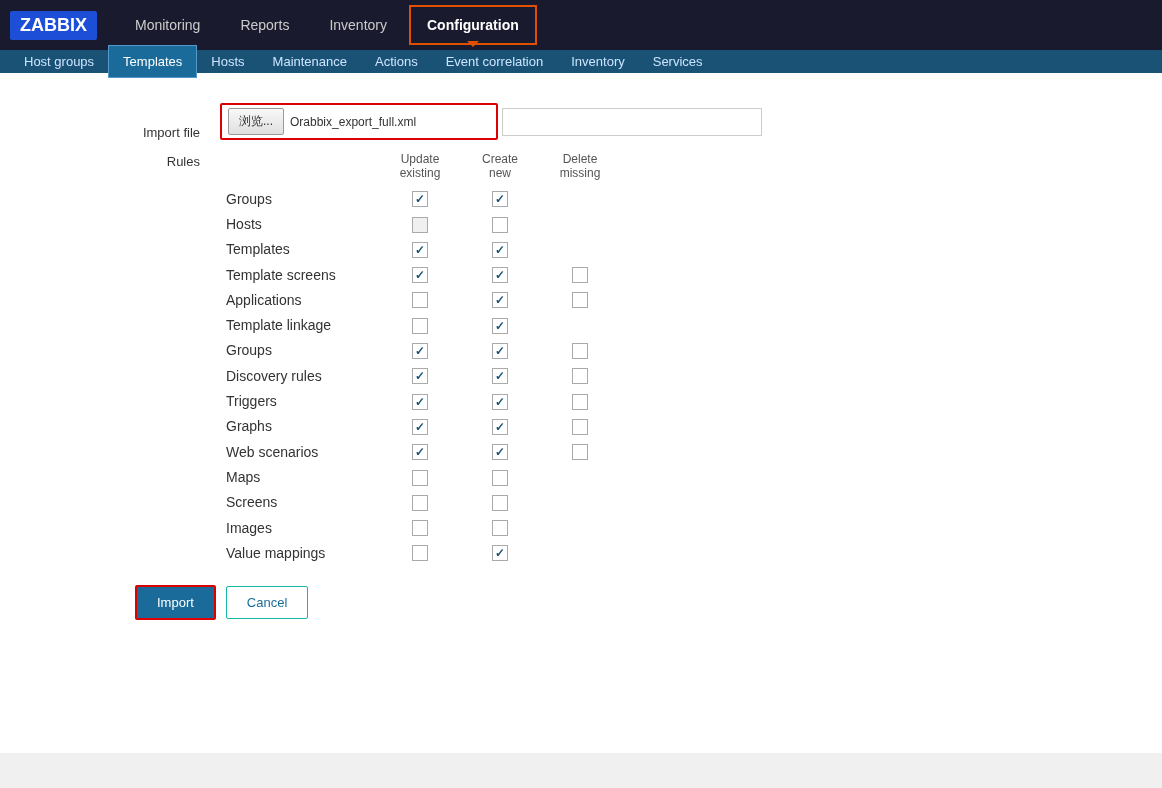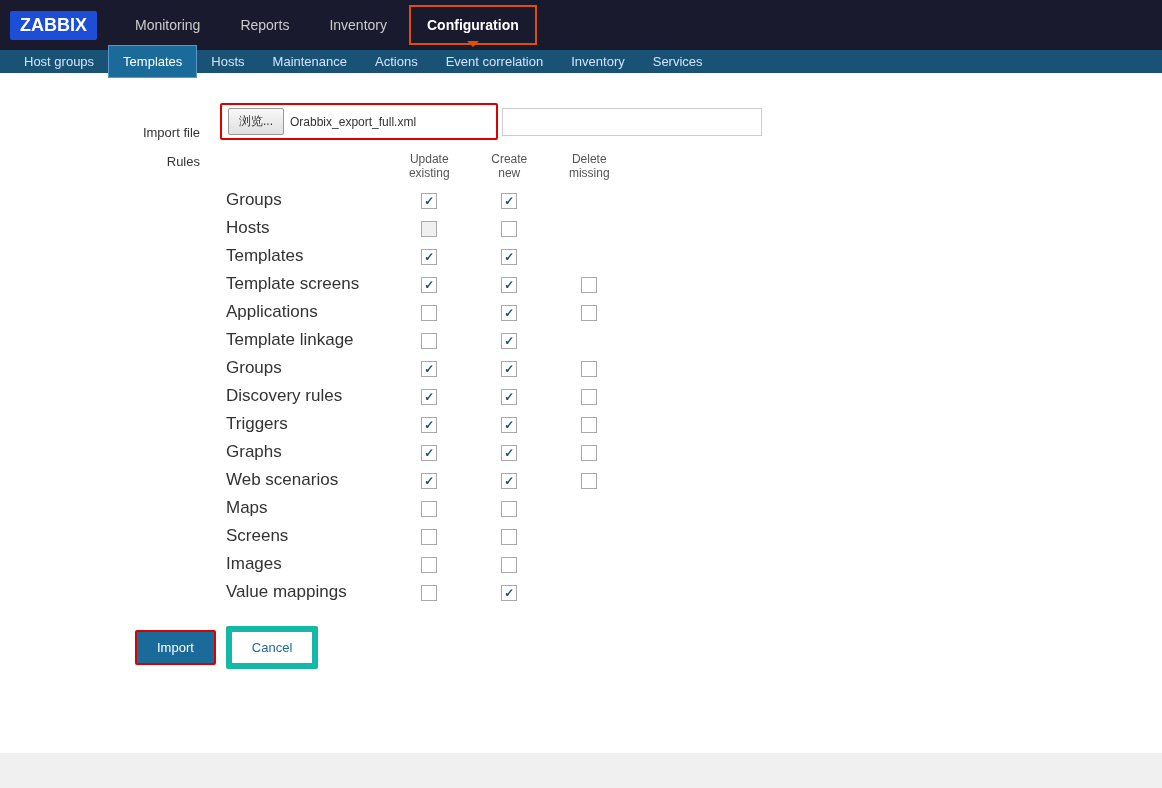--- a/index.html
+++ b/index.html
@@ -150,21 +150,21 @@
     .rules-table th {
       font-size: 12px;
       color: #555;
       font-weight: normal;
       padding: 2px 16px 6px 16px;
       text-align: center;
     }
 
     .rules-table td {
       padding: 4px 6px;
-      font-size: 17px;
+      font-size: 14px;
     }
 
     .rules-table td:first-child {
       padding-right: 30px;
       color: #333;
       min-width: 160px;
     }
 
     .rules-table td.checkbox-cell {
       text-align: center;
@@ -215,21 +215,21 @@
       border: 2px solid #d00;
       padding: 8px 20px;
       font-size: 13px;
       cursor: pointer;
       border-radius: 2px;
     }
 
     .btn-cancel {
       background: white;
       color: #1a6b9a;
-      border: 6px solid #14b8a6;
+      border: 1px solid #14b8a6;
       padding: 8px 20px;
       font-size: 13px;
       cursor: pointer;
       border-radius: 2px;
     }
 
     .file-full-row {
       display: flex;
       align-items: center;
     }

